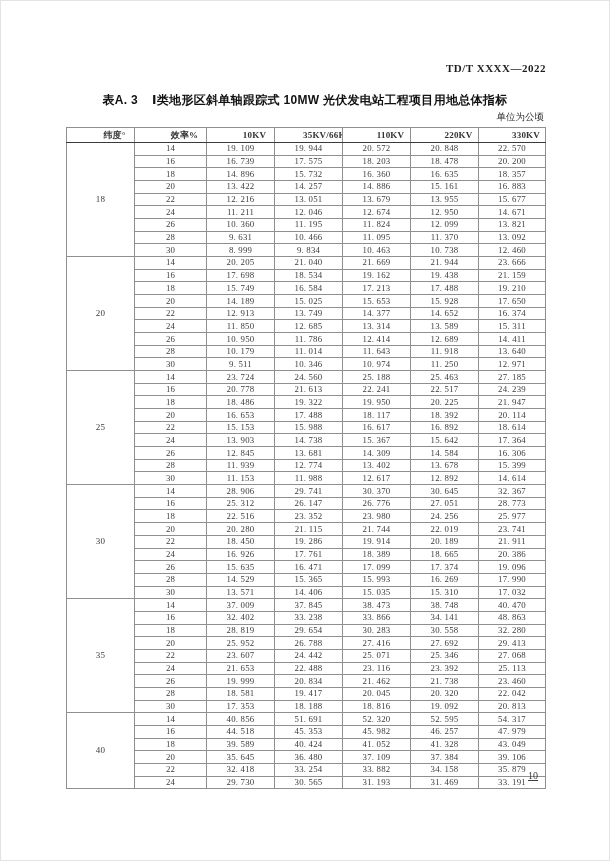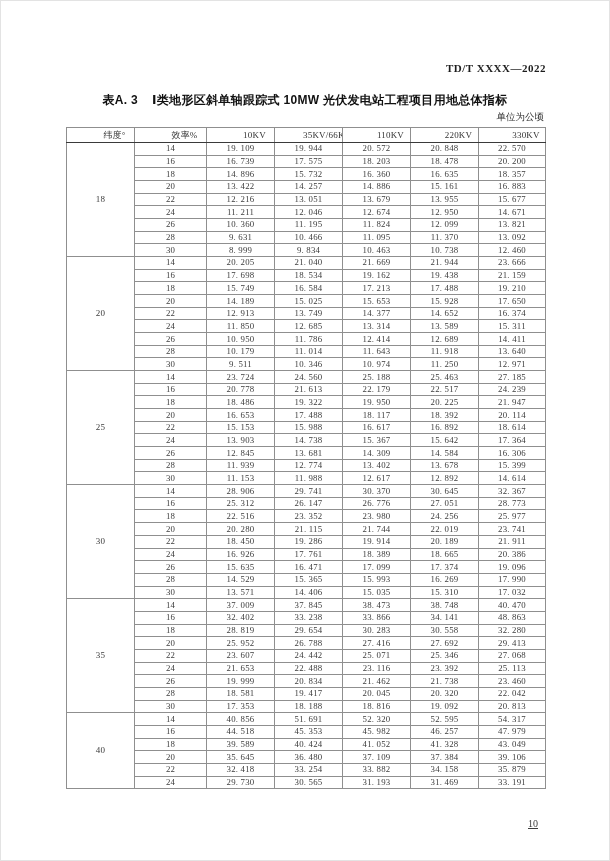--- a/index.html
+++ b/index.html
@@ -70,35 +70,35 @@
     line-height: 1;
     color: #3c3c3c;
     letter-spacing: 0.2px;
     overflow: hidden;
     white-space: nowrap;
   }
   .indicator-table thead tr {
     height: 15px;
   }
   .indicator-table thead th {
-    font-weight: normal;
+    font-weight: bold;
     font-size: 9px;
     border-bottom: 1.2px solid #3a3a3a;
     color: #333333;
     padding-left: 28px;
   }
   .indicator-table tbody tr {
     height: 12.68px;
   }
   .indicator-table td.lat {
     font-size: 9px;
   }
   .page-number {
     position: absolute;
-    top: 818px;
+    top: 770px;
     right: 72px;
     font-size: 10px;
     color: #3c3c3c;
     text-decoration: underline;
   }
 </style>
 </head>
 <body>
 
 <div class="page">
@@ -285,21 +285,21 @@
           <td>23. 724</td>
           <td>24. 560</td>
           <td>25. 188</td>
           <td>25. 463</td>
           <td>27. 185</td>
         </tr>
         <tr>
           <td>16</td>
           <td>20. 778</td>
           <td>21. 613</td>
-          <td>22. 179</td>
+          <td>22. 241</td>
           <td>22. 517</td>
           <td>24. 239</td>
         </tr>
         <tr>
           <td>18</td>
           <td>18. 486</td>
           <td>19. 322</td>
           <td>19. 950</td>
           <td>20. 225</td>
           <td>21. 947</td>

